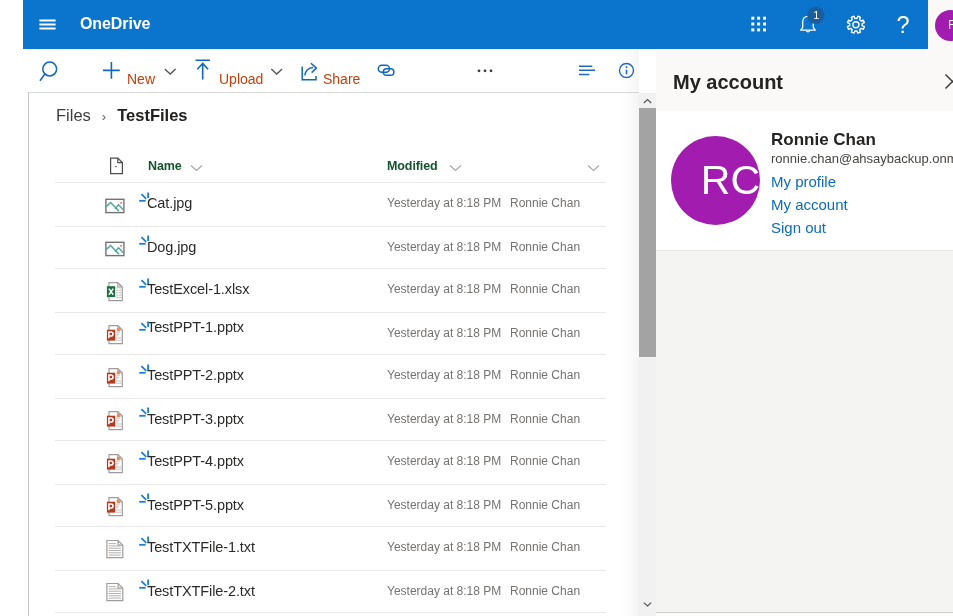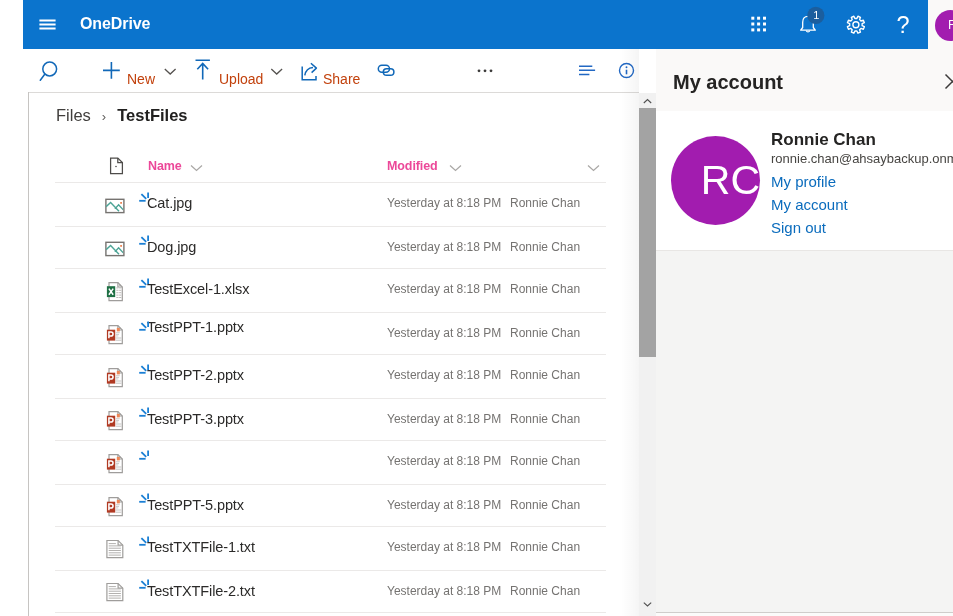--- a/index.html
+++ b/index.html
@@ -15,21 +15,21 @@
 #av-top { left:912px; top:10px; width:31px; height:31px; line-height:31px; font-size:12.5px; }
 #toolbar { left:0; top:49px; width:616px; height:44px; background:#fff; }
 #tbline { left:6px; top:92px; width:610px; height:1px; background:#dcdad8; }
 .tbtxt { position:absolute; top:58px; height:43px; line-height:43px;
   font-size:14px; color:#c2410c; }
 #content { left:0; top:93px; width:616px; height:523px; background:#fff; }
 #vline { left:5px; top:92px; width:1px; height:524px; background:#c6c4c2; }
 #crumb { left:33px; top:106px; font-size:16.5px; color:#403e3c; }
 #crumb b { color:#21201f; font-weight:bold; }
 #crumb .sep { color:#605e5c; font-size:13px; padding:0 11px; }
-.hdrtxt { position:absolute; font-size:12.5px; letter-spacing:-0.1px; color:#ec4899; font-weight:bold; height:43px; line-height:43px; top:145px;}
+.hdrtxt { position:absolute; font-size:12.5px; letter-spacing:-0.1px; color:#14532d; font-weight:bold; height:43px; line-height:43px; top:145px;}
 .cell-name { position:absolute; left:124px; font-size:14.5px; letter-spacing:-0.1px; color:#2b2a29; height:43px; line-height:43px; }
 .cell-date { position:absolute; left:364px; font-size:12px; color:#757371; height:43px; line-height:43px;}
 .cell-by { position:absolute; left:487px; font-size:12px; color:#757371; height:43px; line-height:43px;}
 .rowline { position:absolute; left:32px; width:551px; height:1px; background:#ebe9e8; }
 #sbar { left:616px; top:93px; width:17px; height:523px; background:#f1f1f1; }
 #sthumb { left:616px; top:108px; width:17px; height:249px; background:#a3a3a3; }
 #panel { left:633px; top:49px; width:320px; height:567px; background:#f4f4f3; }
 #phead { left:633px; top:49px; width:320px; height:62px; background:#faf9f8; }
 #pcard { left:633px; top:111px; width:320px; height:140px; background:#fff;
   border-bottom:1px solid #e8e6e4; }
@@ -263,20 +263,21 @@
 </g>
 <rect x="2.9" y="5.7" width="8.3" height="10.9" fill="#b13a23"></rect>
 <path d="M4.9 14.3 V7.9 H7 a2.05 2.05 0 0 1 0 4.1 H4.9" fill="none" stroke="#fff" stroke-width="1.5"></path>
 </svg>
 <svg class="abs" style="left:114.5px;top:406.5px" width="12" height="11" viewBox="0 0 12 11">
 <path d="M3.4 2.2 L8.2 6.9" stroke="#1a7fd4" stroke-width="1.8" fill="none"></path>
 <path d="M10.1 0.6 L10.1 6.1" stroke="#1a7fd4" stroke-width="1.8" fill="none"></path>
 <path d="M1.2 8.8 L7.6 8.8" stroke="#1a7fd4" stroke-width="1.8" fill="none"></path>
 </svg>
 <div class="rowline" style="top:440px"></div>
+<div class="cell-name" style="top:440px">TestPPT-4.pptx</div>
 <div class="cell-date" style="top:440px">Yesterday at 8:18 PM</div>
 <div class="cell-by" style="top:440px">Ronnie Chan</div>
 <svg class="abs" style="left:81px;top:452.9px" width="22" height="22" viewBox="0 0 22 22">
 <path d="M5 1.6 H13.9 L18.3 6 V19.6 H5 Z" fill="#fff" stroke="#9f9d9b" stroke-width="1.2"></path>
 <path d="M13.9 1.6 L13.9 6 L18.3 6" fill="none" stroke="#9f9d9b" stroke-width="1.2"></path>
 <circle cx="16" cy="4.3" r="0.8" fill="#9f9d9b"></circle>
 <rect x="12.8" y="3.9" width="3" height="3.5" fill="#ed8757"></rect>
 <g fill="#c6c4c2">
 <rect x="11.9" y="8.3" width="3.9" height="0.9"></rect>
 <rect x="11.9" y="9.9" width="3.2" height="0.9"></rect>

